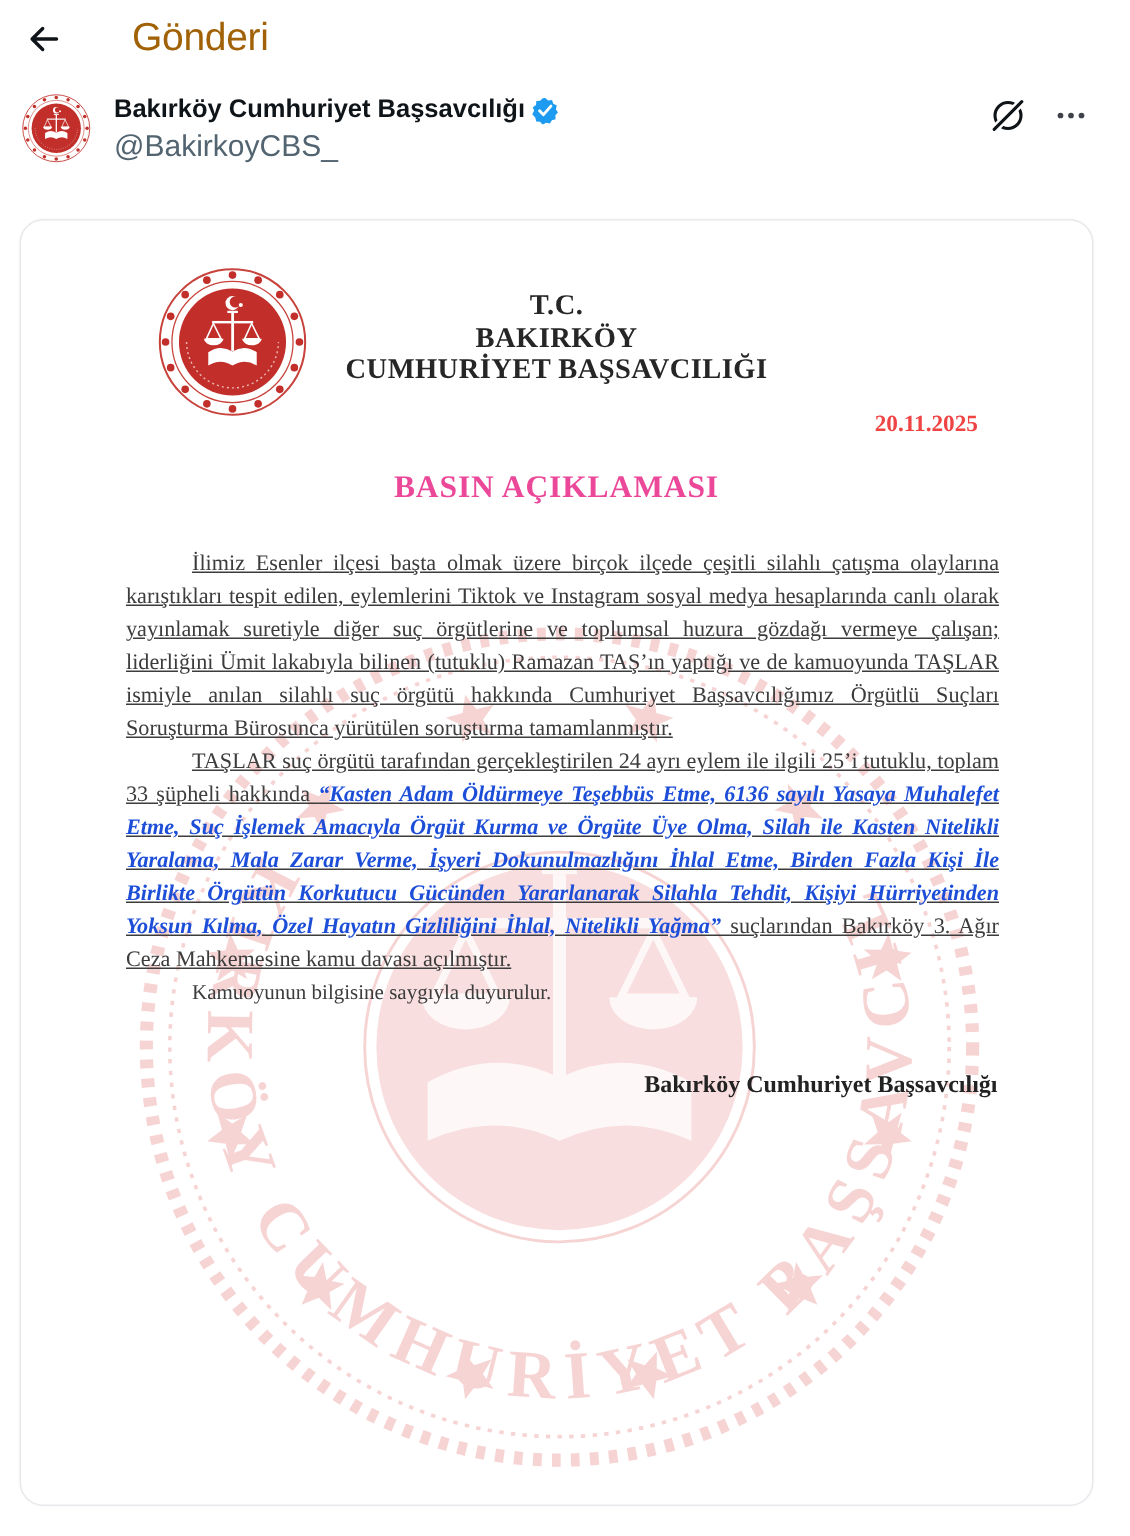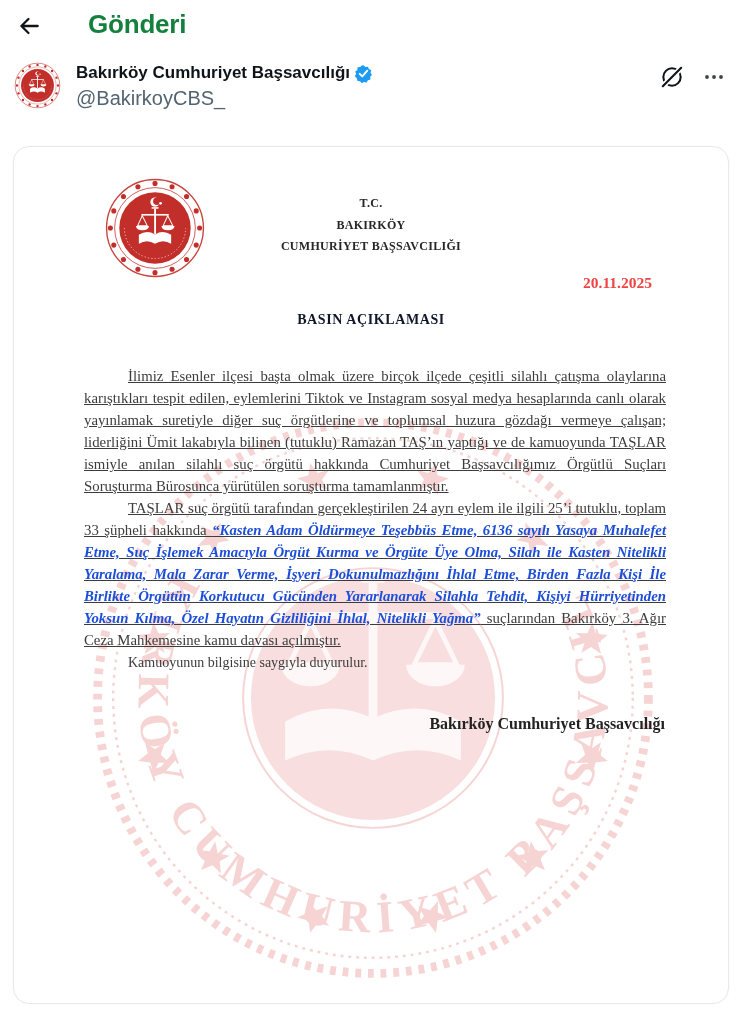--- a/index.html
+++ b/index.html
@@ -4,21 +4,21 @@
 <style>
   * { margin: 0; padding: 0; box-sizing: border-box; }
   html, body { width: 753px; height: 1024px; background: #ffffff; overflow: hidden;
     font-family: "Liberation Sans", sans-serif; }
   .page { position: relative; width: 753px; height: 1024px; background: #fff; }
 
   
   .topbar { position: absolute; left: 0; top: 0; width: 753px; height: 52px; background: #fff; }
   .back-btn { position: absolute; left: 14px; top: 12px; width: 30px; height: 30px;
     border: none; background: transparent; cursor: pointer; display: flex; align-items: center; justify-content: center; }
-  .page-title { position: absolute; left: 88px; top: 9px; font-size: 26px; font-weight: 700; color: #15803d; letter-spacing: -0.2px; }
+  .page-title { position: absolute; left: 88px; top: 9px; font-size: 26px; font-weight: 400; color: #a16207; letter-spacing: -0.2px; }
 
   
   .author-row { position: absolute; left: 0; top: 56px; width: 753px; height: 60px; }
   .avatar { position: absolute; left: 14px; top: 6px; width: 47px; height: 47px; border-radius: 50%;
     overflow: hidden; cursor: pointer; background: #fff; }
   .avatar svg { width: 100%; height: 100%; display: block; }
   .author-name-row { position: absolute; left: 76px; top: 7px; display: flex; align-items: center; gap: 4px; cursor: pointer; }
   .author-name { font-size: 17px; font-weight: 700; color: #0f1419; }
   .badge { width: 19px; height: 19px; display: inline-block; }
   .author-handle { position: absolute; left: 76px; top: 31px; font-size: 20px; color: #536471; cursor: pointer; }
@@ -29,24 +29,24 @@
 
   
   .doc-card { position: absolute; left: 13px; top: 146px; width: 716px; height: 858px;
     background: #ffffff; border: 1px solid #e7e9ec; border-radius: 16px; overflow: hidden; cursor: pointer;
     font-family: "Liberation Serif", serif; box-shadow: 0 0 0 1px rgba(0,0,0,0.01); }
 
   .watermark { position: absolute; left: 66px; top: 258px; width: 586px; height: 586px; z-index: 0; opacity: 0.55; }
 
   .doc-logo { position: absolute; left: 90px; top: 30px; width: 102px; height: 102px; z-index: 1; }
   .doc-head { position: absolute; left: 0; top: 46px; width: 100%; text-align: center; z-index: 1;
-    font-weight: 700; font-size: 12px; line-height: 21.5px; color: #262626; letter-spacing: 0.3px; }
+    font-weight: 700; font-size: 19px; line-height: 21.5px; color: #262626; letter-spacing: 0.3px; }
   .doc-date { position: absolute; top: 127px; right: 76px; font-weight: 700; font-size: 15.5px; color: #ef4444; z-index: 1; }
   .doc-title { position: absolute; left: 0; top: 165px; width: 100%; text-align: center; z-index: 1;
-    font-weight: 700; font-size: 14px; letter-spacing: 0.6px; color: #0f172a; }
+    font-weight: 700; font-size: 21px; letter-spacing: 0.6px; color: #ec4899; }
 
   .doc-body { position: absolute; left: 70px; top: 218px; width: 582px; z-index: 1;
     font-size: 14.8px; line-height: 22px; color: #3c3c3c; text-align: justify; text-decoration: underline; }
   .doc-body p { text-indent: 44px; }
   .emph { font-weight: 700; font-style: italic; color: #1d4ed8; }
 
   .doc-closing { position: absolute; left: 114px; top: 508px; z-index: 1; font-size: 14px; color: #3c3c3c; }
   .doc-signature { position: absolute; right: 63px; top: 568px; z-index: 1;
     font-weight: 700; font-size: 16px; color: #222; }
 </style>

